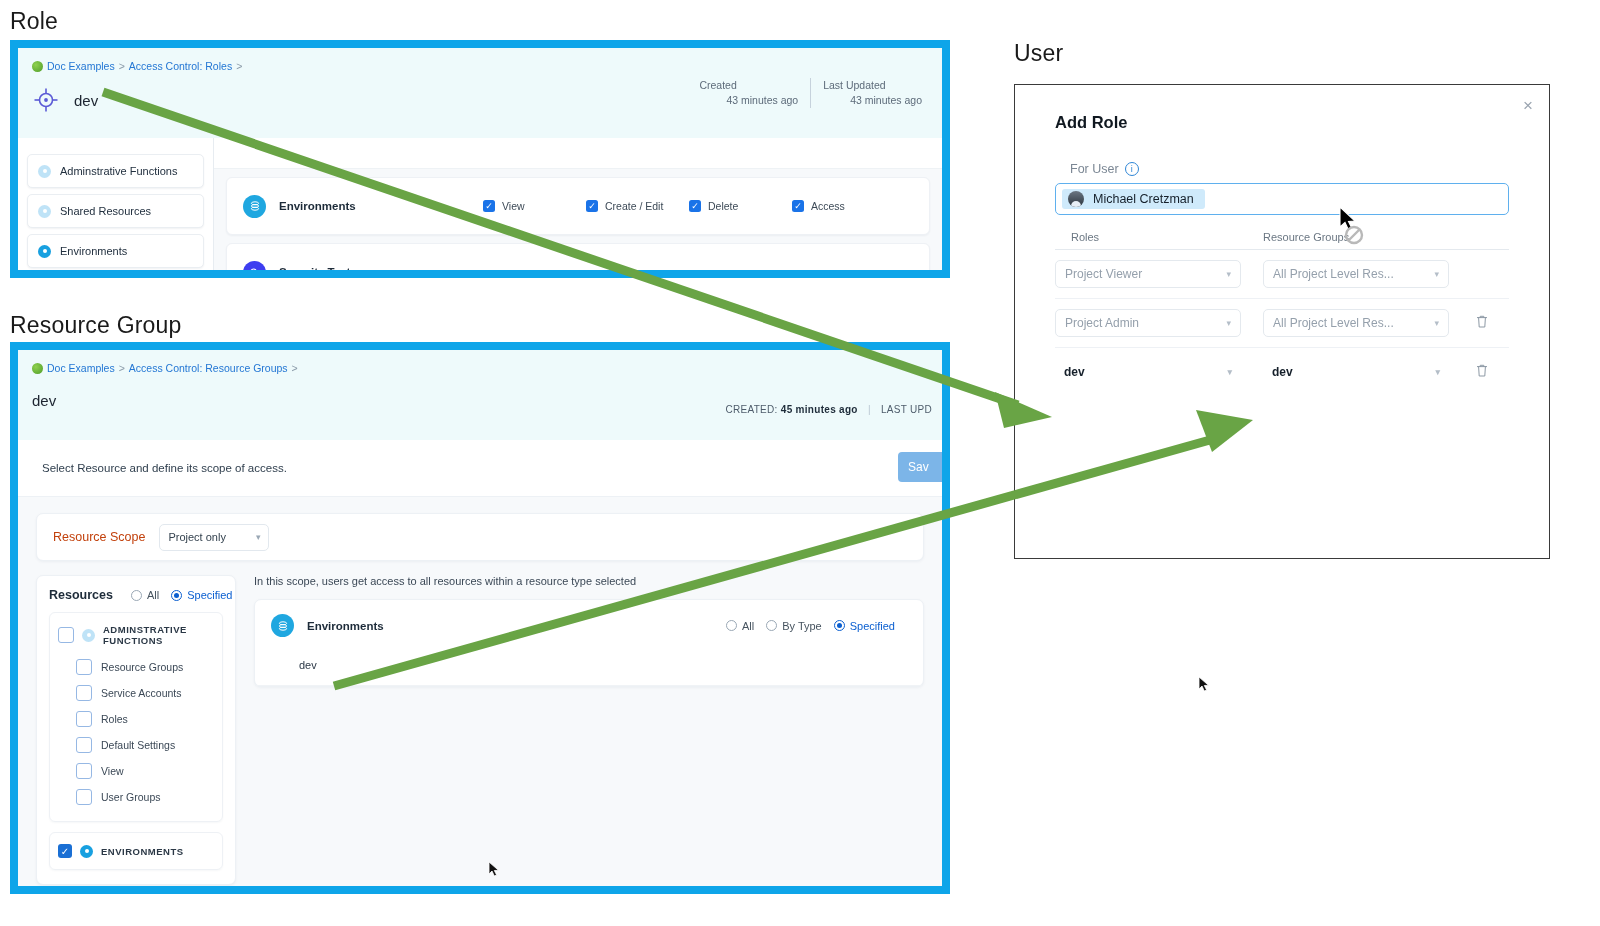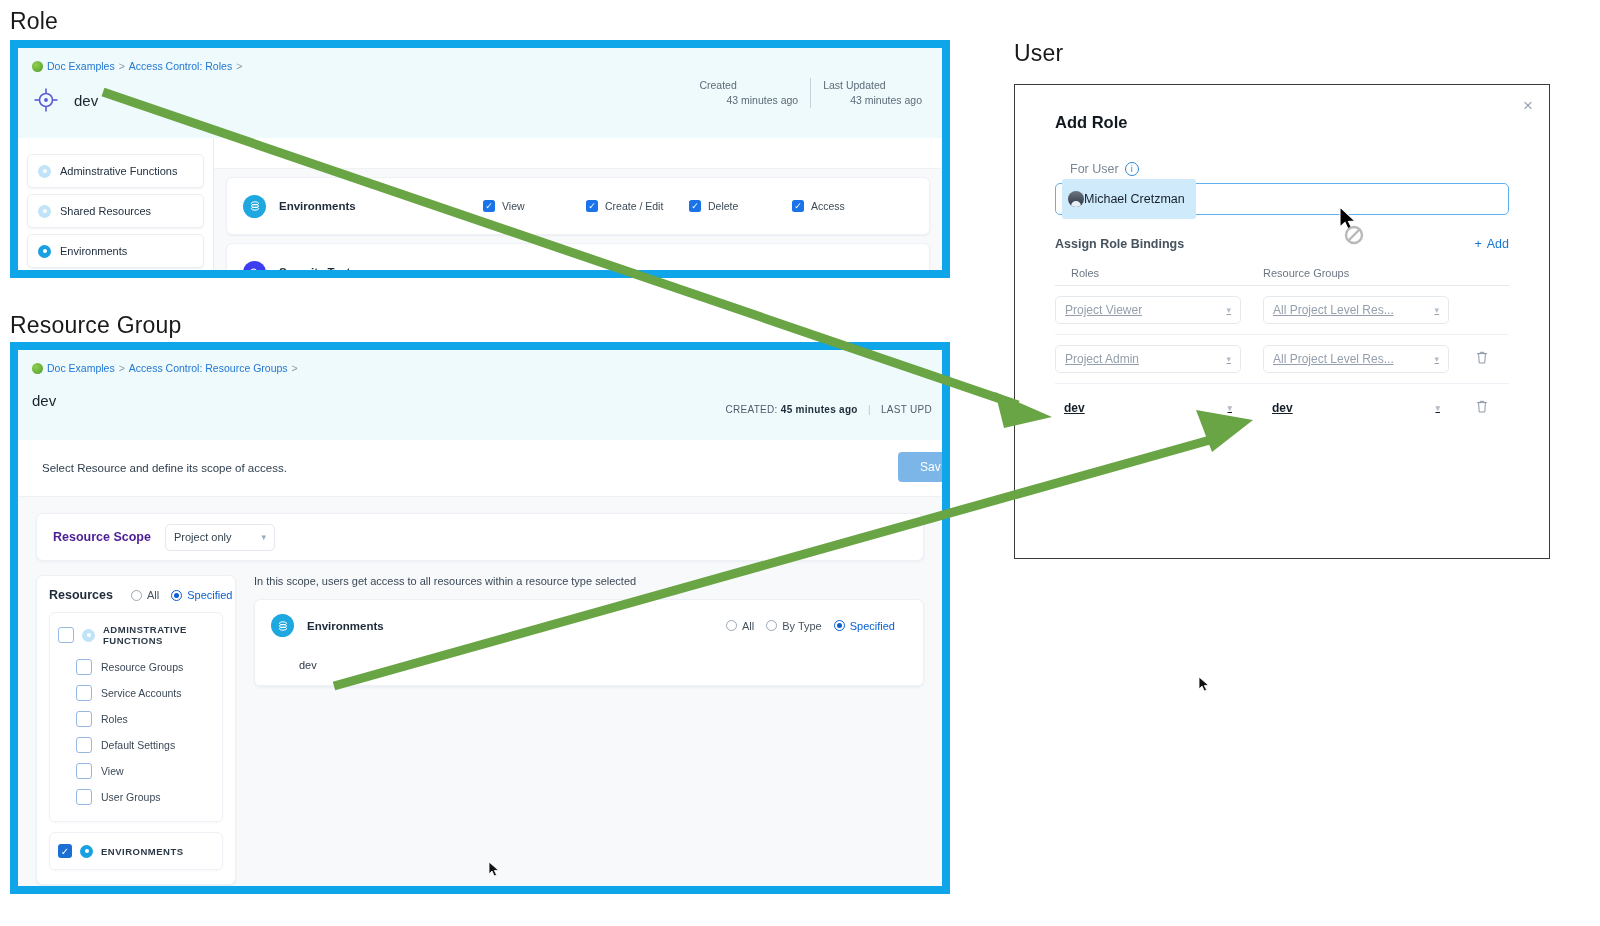--- a/index.html
+++ b/index.html
@@ -132,31 +132,31 @@
   .rg-meta .vbar { color: #b9c6d2; margin: 0 7px; }
 
   .rg-subbar {
     height: 56px; background: #fff; border-bottom: 1px solid #edf1f5;
     display: flex; align-items: center; padding: 0 24px; position: relative;
   }
   .rg-subbar .sub-txt { font-size: 11.5px; color: #31404f; }
   .save-btn {
     position: absolute; right: -12px; top: 12px; height: 30px; width: 56px;
     background: #7cb5e8; color: #fff; border-radius: 4px; font-size: 12px;
-    display: flex; align-items: center; padding-left: 22px; box-sizing: border-box;
+    display: flex; align-items: center; padding-left: 10px; box-sizing: border-box;
     overflow: hidden; white-space: nowrap;
   }
 
   .rg-body { background: #f7f9fb; height: 406px; padding: 16px 0 0 0; box-sizing: border-box; }
   .scope-card {
     background: #fff; border-radius: 7px; margin: 0 18px;
     border: 1px solid #edf1f5; box-shadow: 0 1px 3px rgba(20,40,70,.05);
     height: 46px; display: flex; align-items: center; padding: 0 16px; gap: 14px;
   }
-  .scope-lbl { font-size: 12.5px; font-weight: 700; color: #4c1d95; }
+  .scope-lbl { font-size: 12.5px; font-weight: 400; color: #c2410c; }
   .sel {
     border: 1px solid #e2e8ee; border-radius: 5px; height: 25px;
     display: flex; align-items: center; justify-content: space-between;
     padding: 0 8px; font-size: 11px; color: #34424f; min-width: 92px; background: #fff;
   }
   .chev { color: #9aa8b5; font-size: 9px; margin-left: 10px; }
 
   .cols { display: flex; margin-top: 14px; padding: 0 18px; gap: 18px; }
   .col-left {
     width: 200px; background: #fff; border-radius: 7px;
@@ -200,40 +200,39 @@
   
   #user-panel { left: 1014px; top: 84px; width: 536px; height: 475px; border: 1px solid #3a3a3a; }
   .dlg-close { position: absolute; right: 16px; top: 12px; font-size: 17px; color: #9aa4b0; cursor: default; line-height: 1; }
   .dlg-title { font-size: 16.5px; font-weight: 700; color: #101820; margin: 28px 0 0 40px; }
   .dlg-lbl { font-size: 12.5px; color: #7b8794; margin: 30px 0 7px 55px; display: flex; align-items: center; gap: 6px; }
   .info-ico { width: 12px; height: 12px; border-radius: 50%; border: 1.2px solid #2f86d6; color: #2f86d6; font-size: 9px; display: inline-flex; align-items: center; justify-content: center; line-height: 1; font-style: normal; }
   .user-field {
     margin: 0 40px; height: 30px; border: 1.6px solid #5fb0ee; border-radius: 5px;
     display: flex; align-items: center; padding: 0 6px; background: #fff;
   }
-  .user-chip { background: #cfeafb; border-radius: 3px; height: 40px; display: flex; align-items: center; padding: 0 11px 0 6px; }
+  .user-chip { background: #cfeafb; border-radius: 3px; height: 20px; display: flex; align-items: center; gap: 9px; padding: 0 11px 0 6px; }
   .avatar { width: 16px; height: 16px; border-radius: 50%; background: linear-gradient(#6b7682,#2b343d); flex: none; position: relative; overflow: hidden; }
   .avatar::after { content: ""; position: absolute; left: 3px; bottom: 0; width: 10px; height: 6px; border-radius: 5px 5px 0 0; background: #e7eef5; }
   .user-chip .un { font-size: 12.5px; color: #16202b; }
 
   .bind-row { display: flex; align-items: center; margin: 22px 40px 0 40px; }
   .bind-title { font-size: 12.5px; font-weight: 700; color: #46535f; }
   .add-btn { margin-left: auto; color: #1677d2; font-size: 12.5px; display: flex; align-items: center; gap: 5px; }
 
   .bind-head { display: flex; margin: 16px 40px 0 40px; font-size: 11px; color: #6b7783; }
   .bind-head .c1 { width: 208px; padding-left: 16px; box-sizing: border-box; }
   .bind-head .c2 { width: 200px; }
   .bind-table { margin: 6px 40px 0 40px; border-top: 1px solid #e4e9ee; }
   .bind-line { display: flex; align-items: center; height: 48px; border-bottom: 1px solid #eef1f5; }
   .bind-line:last-child { border-bottom: none; }
   .bsel {
     width: 186px; height: 28px; border: 1px solid #e4e9ee; border-radius: 5px;
     display: flex; align-items: center; padding: 0 9px; font-size: 12px; color: #95a0ac; background: #fff;
     box-sizing: border-box;
-    text-decoration: underline;
   }
   .bsel .cv { margin-left: auto; color: #b4bec8; font-size: 9px; }
   .bsel.plain { border: none; color: #16202b; font-weight: 700; }
   .bind-line .gap { width: 22px; }
   .trash { margin-left: auto; color: #8d99a5; font-size: 14px; padding-right: 20px; }
 
   
   #arrows { position: absolute; left: 0; top: 0; width: 1600px; height: 926px; pointer-events: none; }
 
   
@@ -482,27 +481,20 @@
       <i class="info-ico">i</i>
     </div>
 
     <div class="user-field">
       <span class="user-chip">
         <span class="avatar"></span>
         <span class="un">Michael Cretzman</span>
       </span>
     </div>
 
-    <div class="bind-row">
-      <span class="bind-title">Assign Role Bindings</span>
-      <span class="add-btn">
-        <span>+</span>
-        <span>Add</span>
-      </span>
-    </div>
 
     <div class="bind-head">
       <span class="c1">Roles</span>
       <span class="c2">Resource Groups</span>
     </div>
 
     <div class="bind-table">
       <div class="bind-line">
         <div class="bsel">
           <span>Project Viewer</span>

